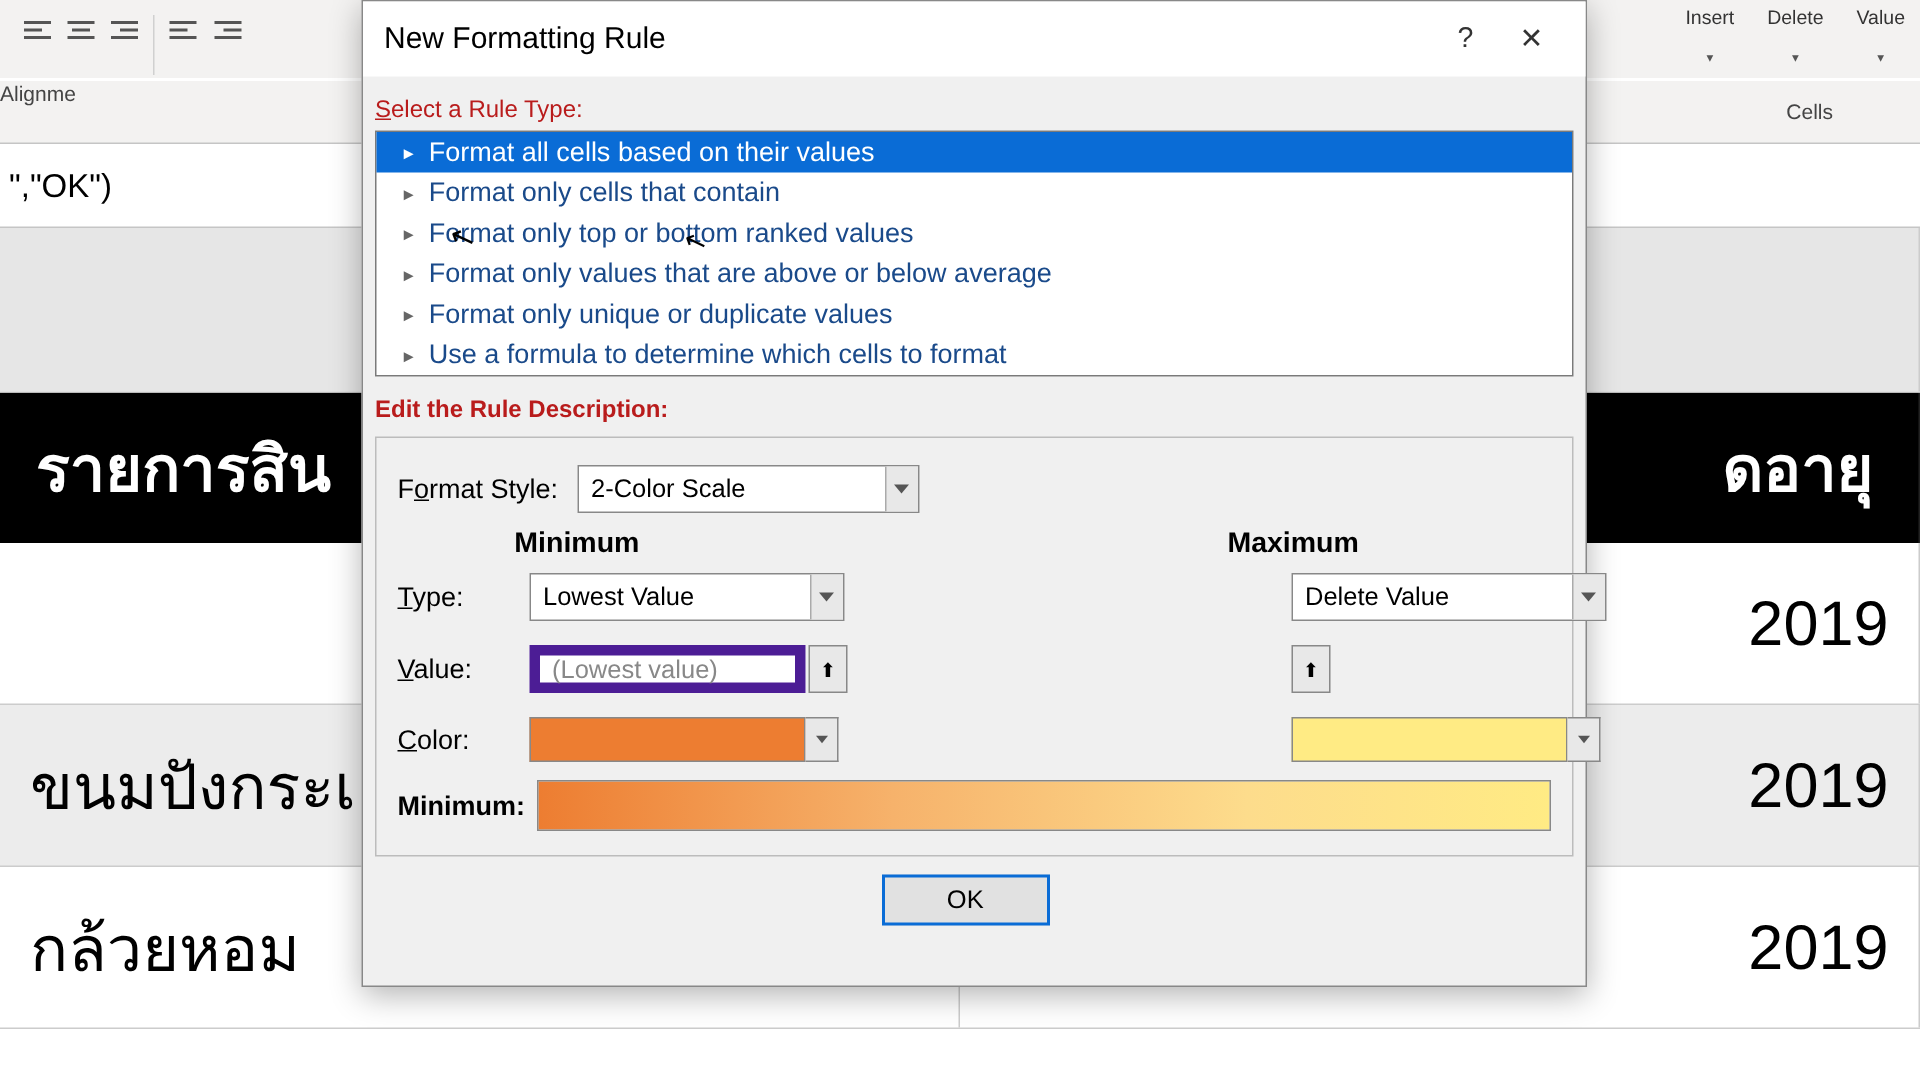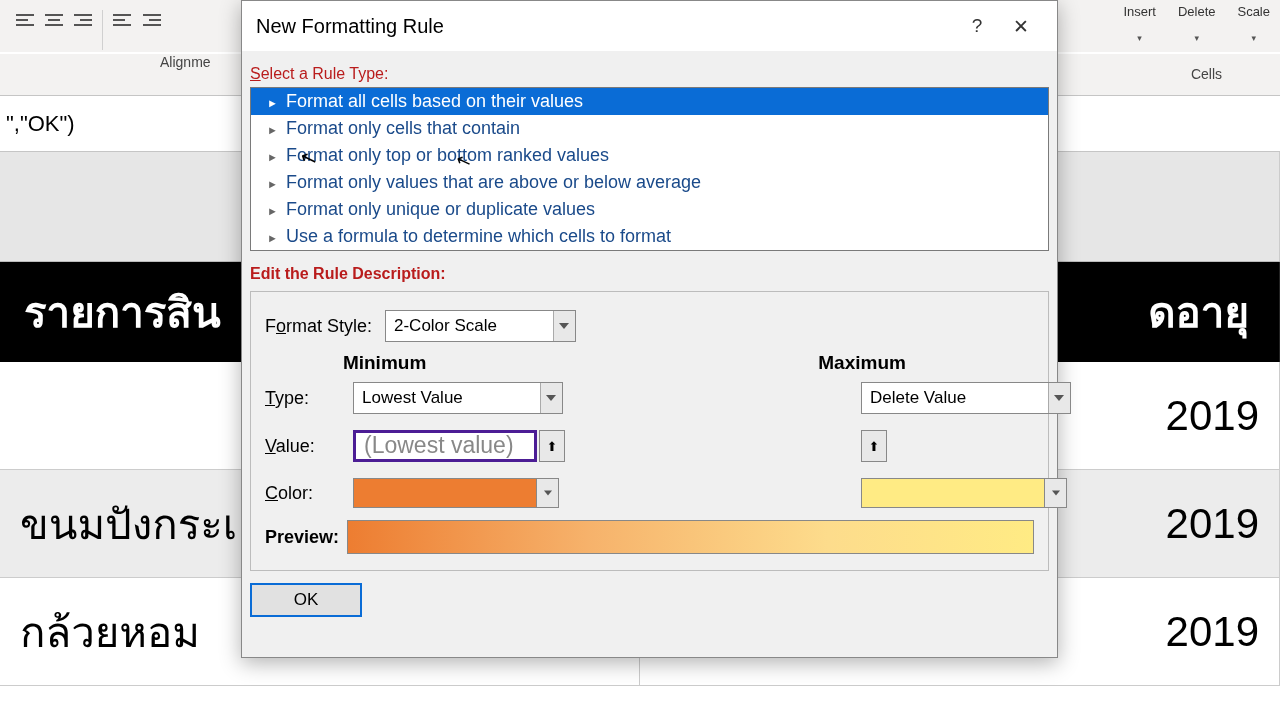--- a/index.html
+++ b/index.html
@@ -45,36 +45,36 @@
   
   .desc-box { border:1px solid #bcbcbc; margin-top:8px; padding:12px 14px 16px 14px;}
   .desc-title { font-weight:700; font-size:18px; margin-bottom:6px;}
   .row { display:flex; align-items:center; gap:10px; margin:6px 0;}
   .lbl { width:110px; font-size:18px;}
   .lbl2 { width:64px; font-size:18px;}
   .lbl2 .ul, .lbl .ul { text-decoration:underline;}
   .combo { height:32px; border:1px solid #888; background:#fff; display:flex; align-items:center; padding:0 8px; font-size:17px; position:relative;}
   .combo::after { content:""; position:absolute; right:6px; top:50%; width:0;height:0;border-left:5px solid transparent;border-right:5px solid transparent;border-top:6px solid #555; transform:translateY(-50%);}
   .combo-drop-btn { position:absolute; right:0; top:0; bottom:0; width:22px; border-left:1px solid #aaa; background:#e8e8e8; pointer-events:none;}
-  .combo.wide { width:191px;}
-  .input-like { height:32px; border:3px solid #4c1d95; background:#fff; display:flex; align-items:flex-end; padding:0 8px; font-size:23px; color:#888; width:184px;}
+  .combo.wide { width:228px;}
+  .input-like { height:32px; border:7px solid #4c1d95; background:#fff; display:flex; align-items:flex-start; padding:0 8px; font-size:17px; color:#888; width:184px;}
   .cell-ref-btn { width:26px; height:32px; border:1px solid #888; background:#e8e8e8; display:flex; align-items:center; justify-content:center; font-size:13px;}
   .color-swatch { width:184px; height:30px; border:1px solid #888; display:inline-block;}
   .color-swatch.orange { background:#ed7d31;}
   .color-swatch.yellow { background:#ffeb84;}
   .swatch-wrap { display:flex;}
   .swatch-drop { width:22px; height:30px; border:1px solid #888; border-left:none; background:#e8e8e8; position:relative;}
   .swatch-drop::after{content:"";position:absolute; right:6px; top:50%; width:0;height:0;border-left:4px solid transparent;border-right:4px solid transparent;border-top:5px solid #555; transform:translateY(-50%);}
   .minmax-header { font-size:19px; margin-bottom:4px;}
   .grid3 { display:grid; grid-template-columns:72px 216px 260px 216px; row-gap:10px; column-gap:6px; align-items:center; margin-top:4px;gap:16px;}
   .preview-bar { height:34px; border:1px solid #888; background:linear-gradient(90deg,#ed7d31 0%, #f6b26b 35%, #fddc8c 70%, #ffeb84 100%); flex:1;}
   .preview-row { display:flex; align-items:center; gap:8px; margin-top:12px;}
   .preview-lbl { font-weight:700; font-size:18px;}
   
-  .dlg-buttons { display:flex; justify-content:space-between; gap:22px; padding:12px 12px 0 0;}
+  .dlg-buttons { display:flex; justify-content:center; gap:22px; padding:12px 12px 0 0;}
   .btn { width:112px; height:34px; border:1px solid #888; background:#e1e1e1; font-size:17px; display:flex; align-items:center; justify-content:center;}
   .btn.primary { border:2px solid #0a6cd6; background:#e1e1e1;}
   
   .cursor { position:absolute; left:300px; top:146px; font-size:20px; color:#000; pointer-events:none; transform:rotate(-20deg);}
   .cursor2 { position:absolute; left:456px; top:150px; font-size:18px; color:#000; pointer-events:none; transform:rotate(-20deg);}
   
   
   .align-ico { display:inline-block; width:20px; height:16px; position:relative;}
   .align-ico span{position:absolute; height:2px; background:#555; left:0;}
   .al span:nth-child(1){top:2px;width:18px;} .al span:nth-child(2){top:7px;width:12px;} .al span:nth-child(3){top:12px;width:18px;}
@@ -126,27 +126,27 @@
   <div class="ribbon-right">
     <div class="ribbon-btn-big">
         <span>Insert</span>
         <span class="ribbon-dropdown-caret">▾</span>
       </div>
     <div class="ribbon-btn-big">
         <span>Delete</span>
         <span class="ribbon-dropdown-caret">▾</span>
       </div>
     <div class="ribbon-btn-big">
-        <span>Scale</span>
+        <span>Value</span>
         <span class="ribbon-dropdown-caret">▾</span>
       </div>
   </div>
 </div>
 <div class="ribbon-label-row">
-  <div class="ribbon-group-label" style="margin-left:160px;">Alignme</div>
+  <div class="ribbon-group-label" style="">Alignme</div>
   <div style="flex:1"></div>
   <div class="ribbon-group-label" style="margin-right:58px;margin-top:12px;">Cells</div>
 </div>
 
 <div class="formula-bar">
   <span>","OK")</span>
 </div>
 
 <div class="sheet">
   <div class="col-header-row">
@@ -278,21 +278,21 @@
             <div class="swatch-drop"></div>
           </div>
         <div></div>
         <div class="swatch-wrap">
             <span class="color-swatch yellow"></span>
             <div class="swatch-drop"></div>
           </div>
       </div>
 
       <div class="preview-row">
-        <div class="preview-lbl">Preview:</div>
+        <div class="preview-lbl">Minimum:</div>
         <div class="preview-bar"></div>
       </div>
     </div>
 
     <div class="dlg-buttons">
       <div class="btn primary">
           <span>OK</span>
         </div>
     </div>
   </div>

